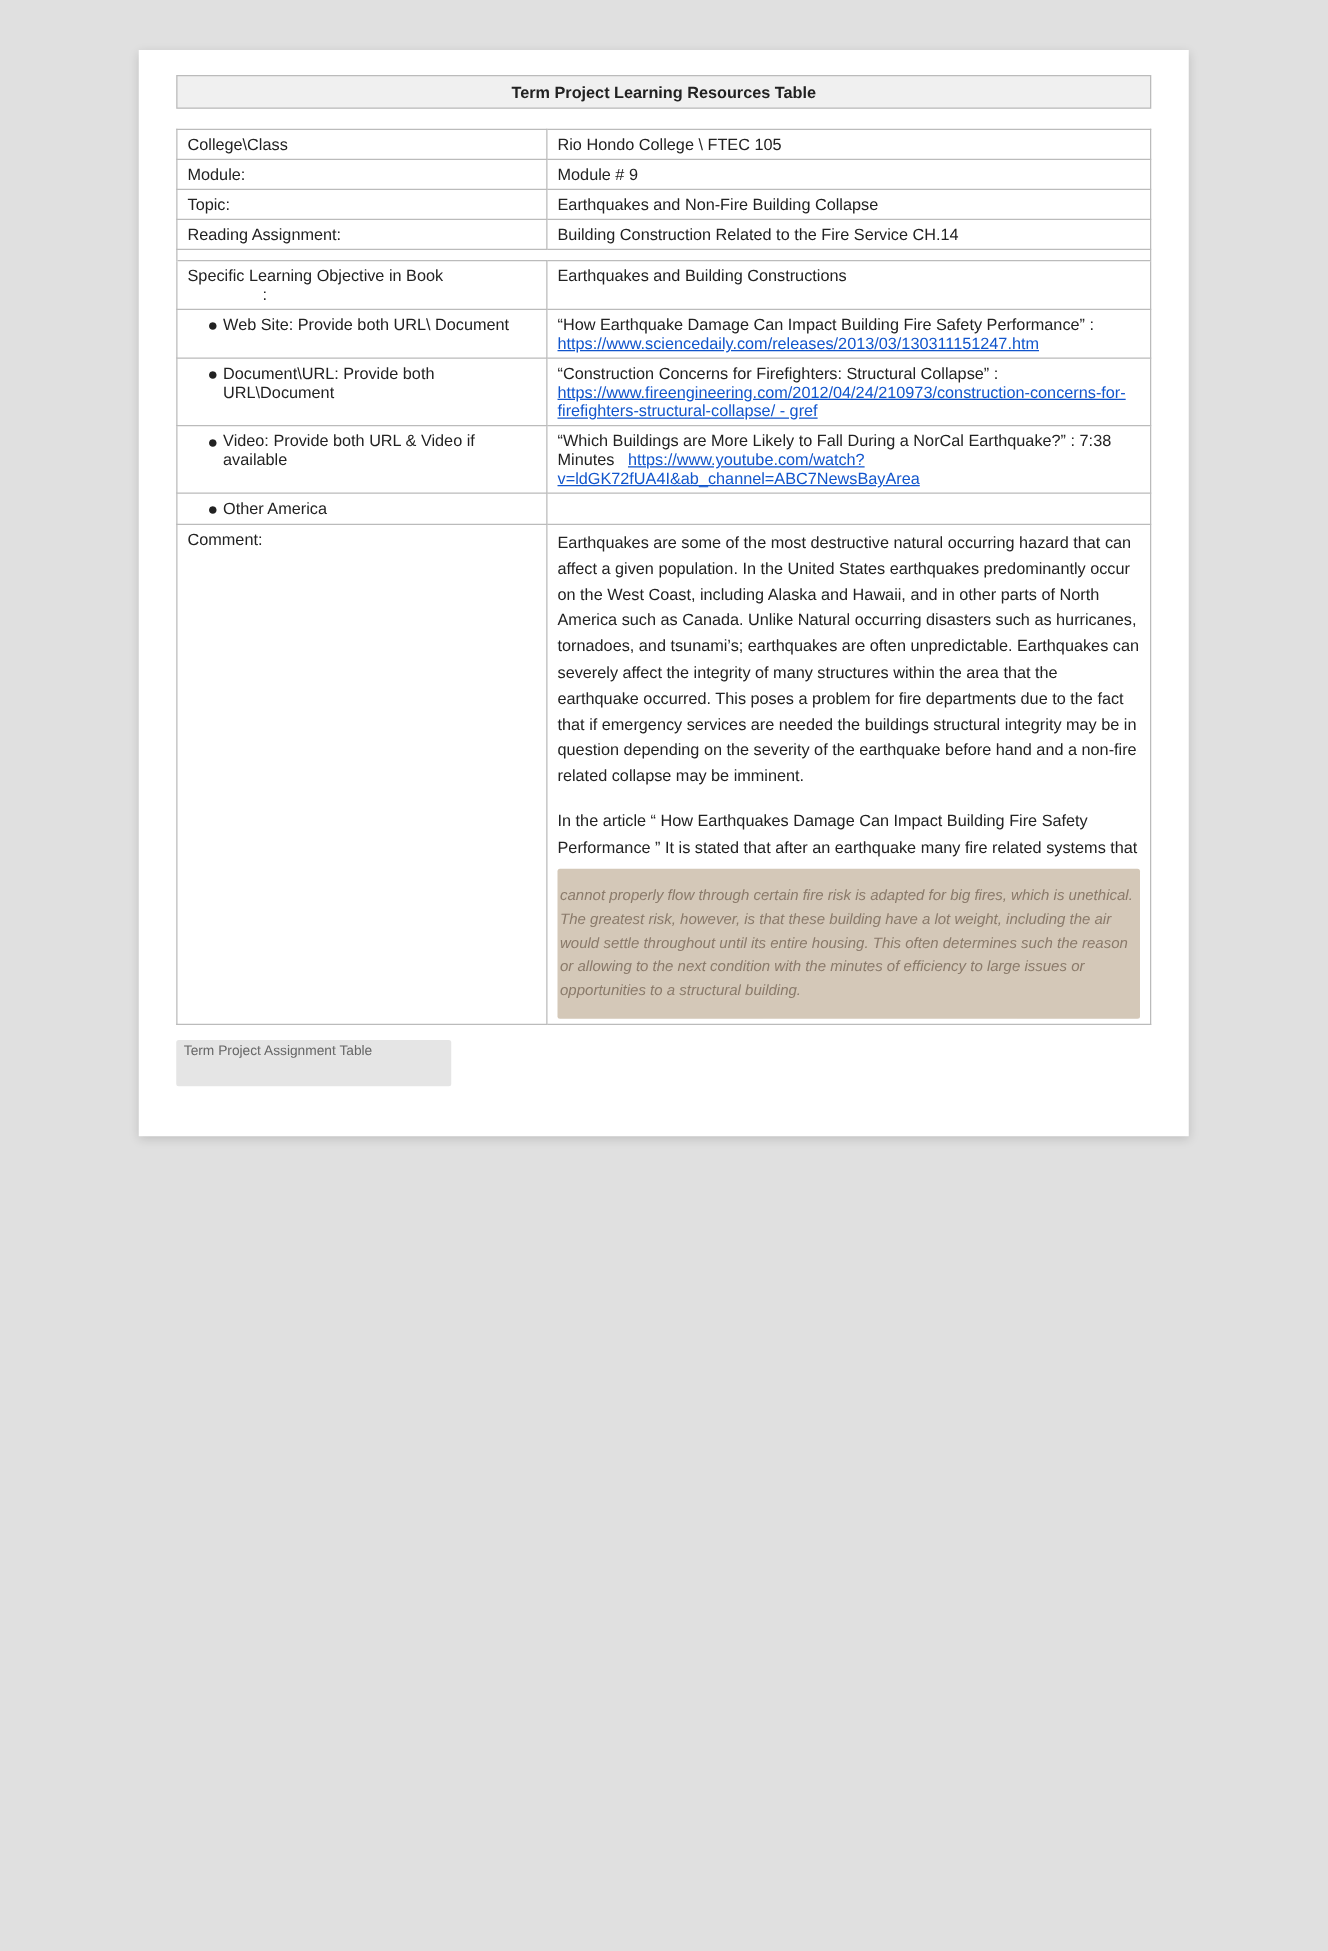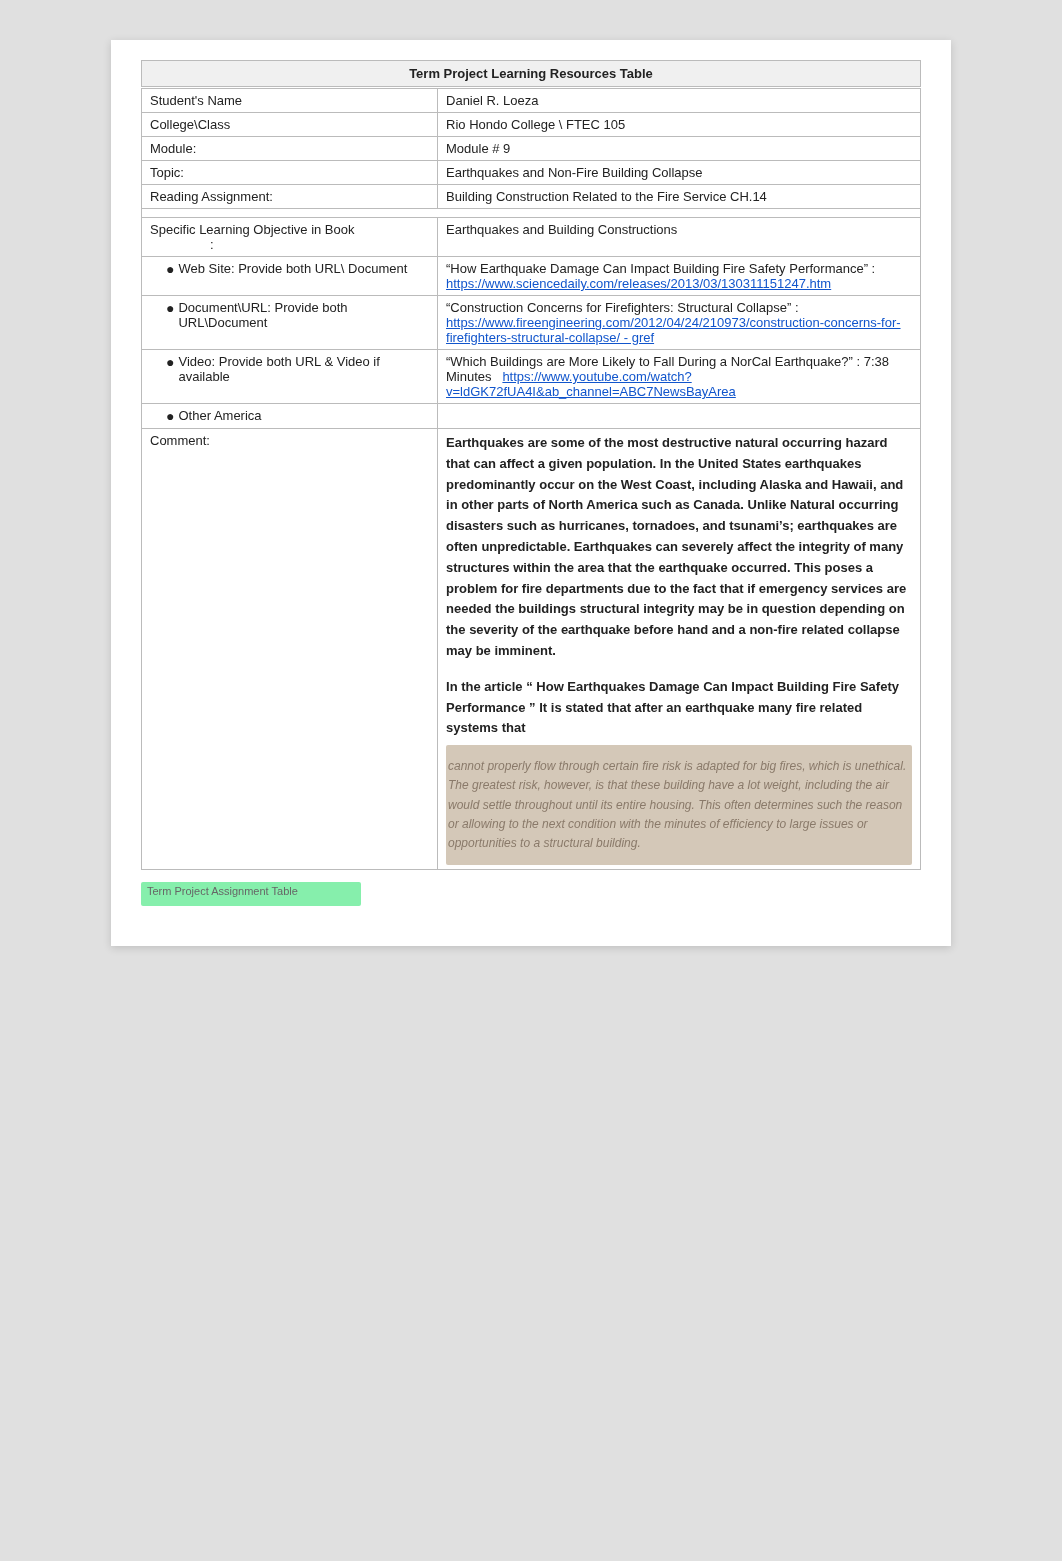--- a/index.html
+++ b/index.html
@@ -17,21 +17,21 @@
       padding: 20px 30px 40px 30px;
       box-shadow: 0 2px 8px rgba(0,0,0,0.15);
     }
     .table-title {
       text-align: center;
       font-weight: bold;
       font-size: 13px;
       border: 1px solid #bbb;
       background: #f0f0f0;
       padding: 5px;
-      margin-bottom: 1px;
+      margin-bottom: 16px;
     }
     .outer-table {
       width: 100%;
       border-collapse: collapse;
       border: 1px solid #bbb;
     }
     .outer-table td {
       border: 1px solid #bbb;
       padding: 4px 8px;
       vertical-align: top;
@@ -53,54 +53,49 @@
       display: flex;
       align-items: flex-start;
       gap: 4px;
     }
     .bullet {
       font-size: 14px;
     }
     .comment-text {
       font-size: 13px;
       line-height: 1.6;
-      font-weight: bold;
     }
     .blurred-section {
       background: #d4c8b8;
       color: #8a7a6a;
       font-style: italic;
       font-size: 12px;
       line-height: 1.5;
       padding: 8px 0;
       border-radius: 2px;
       margin-top: 6px;
     }
     .footer-bar {
       margin-top: 12px;
-      background: #86efac;
-      height: 24px;
+      background: #e5e5e5;
+      height: 37px;
       width: 220px;
       border-radius: 2px;
     }
   </style>
 </head>
 <body>
 
 <div class="page">
 
   <div class="table-title">Term Project Learning Resources Table</div>
 
   <table class="outer-table">
 
     <tbody>
-        <tr>
-      <td class="label-col">Student's Name</td>
-      <td class="value-col">Daniel R. Loeza</td>
-    </tr>
 
     <tr>
       <td class="label-col">College\Class</td>
       <td class="value-col">Rio Hondo College \ FTEC 105</td>
     </tr>
 
     <tr>
       <td class="label-col">Module:</td>
       <td class="value-col">Module # 9</td>
     </tr>

